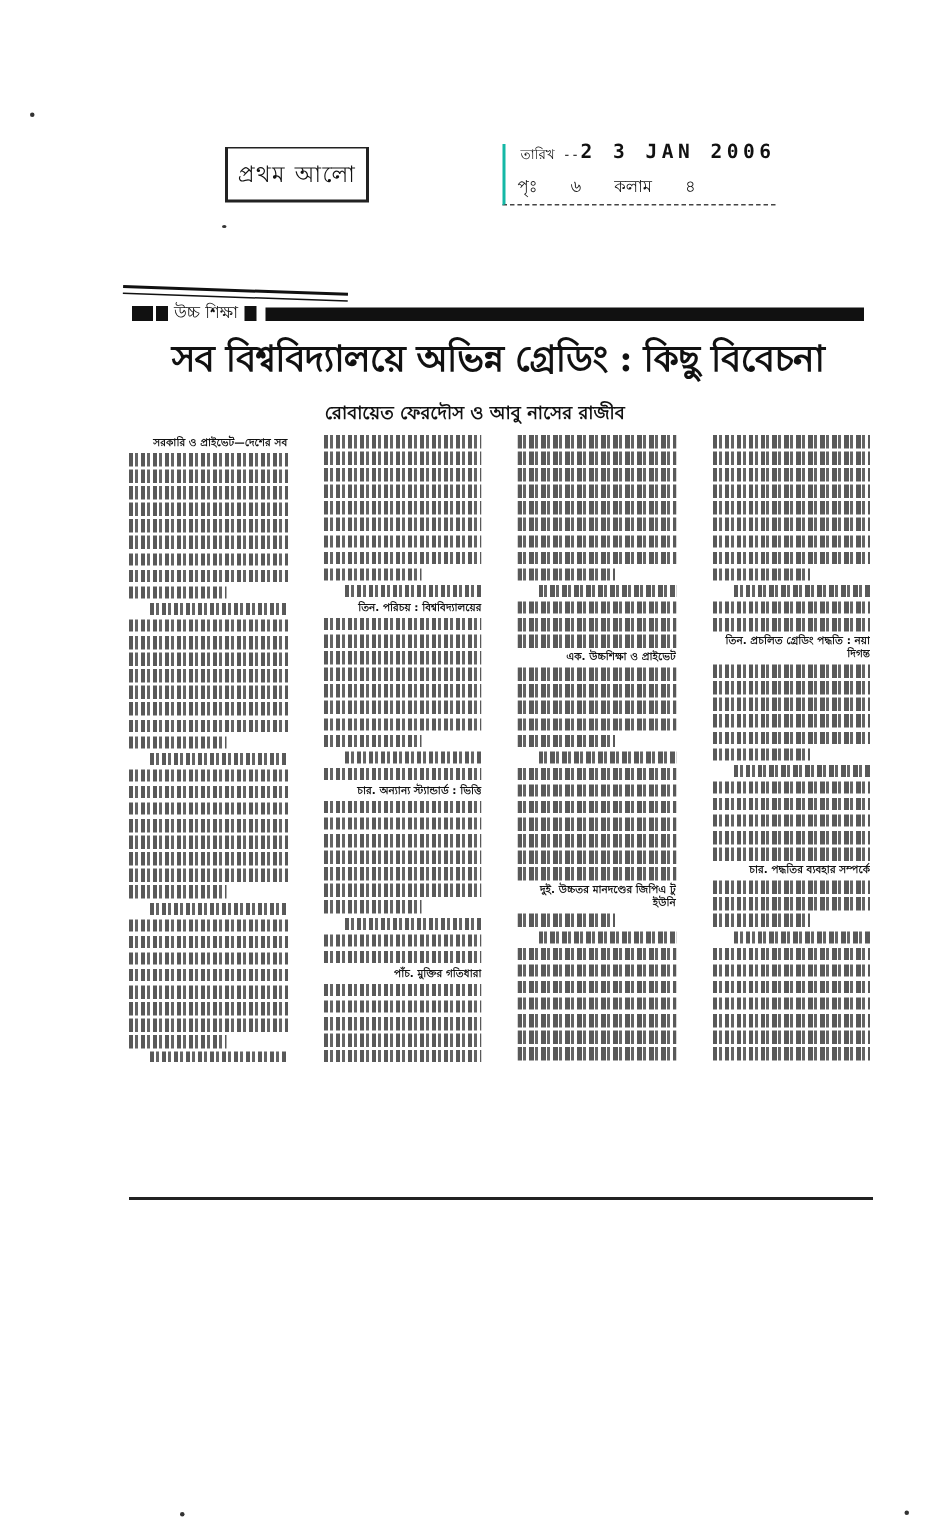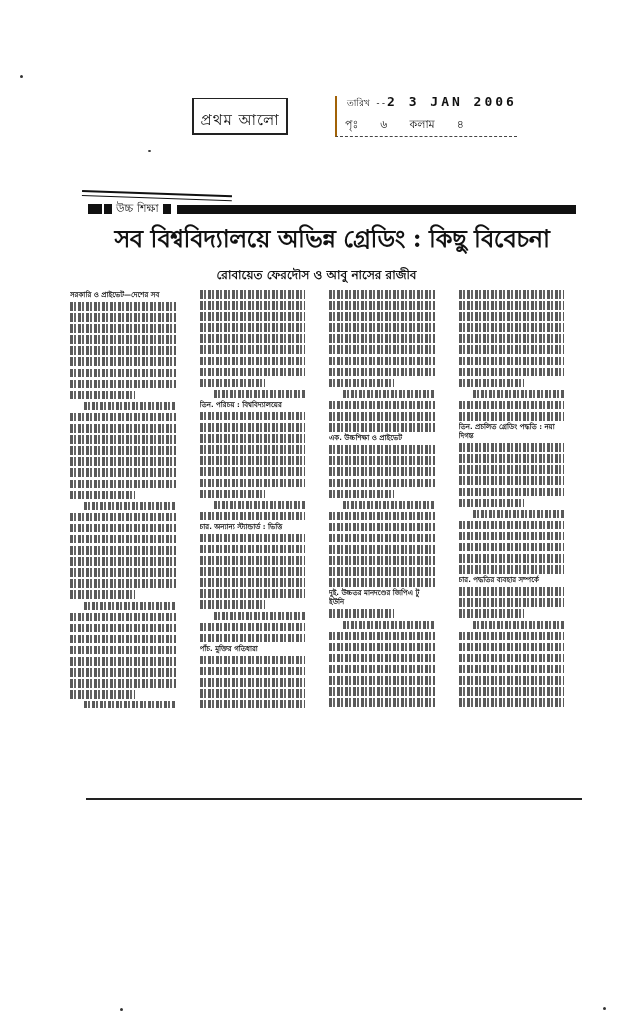--- a/index.html
+++ b/index.html
@@ -1,29 +1,29 @@
 <!DOCTYPE html>
 <html><head>
 <meta charset="utf-8">
 <style>
   html,body{margin:0;padding:0;background:#fff;}
   body{width:633px;height:1024px;position:relative;overflow:hidden;font-family:"DejaVu Sans",sans-serif;color:#111;}
-  .masthead{position:absolute;left:150px;top:98px;width:92px;height:34px;border:2px solid #222;border-top-width:1px;display:flex;align-items:flex-end;justify-content:center;font-size:15px;font-family:"DejaVu Serif",serif;letter-spacing:1px;margin-left:42px;}
-  .stamp{position:absolute;left:335px;top:96px;width:180px;height:40px;border-left:2px solid #a16207;border-bottom:1px dashed #444;font-family:"DejaVu Sans Mono",monospace;}
+  .masthead{position:absolute;left:150px;top:98px;width:92px;height:34px;border:2px solid #222;border-top-width:1px;display:flex;align-items:center;justify-content:center;font-size:15px;font-family:"DejaVu Serif",serif;letter-spacing:1px;}
+  .stamp{position:absolute;left:335px;top:96px;width:180px;height:40px;border-left:2px solid #14b8a6;border-bottom:1px dashed #444;font-family:"DejaVu Sans Mono",monospace;}
   .stamp-top{position:absolute;left:10px;top:0;font-size:9px;}
   .stamp-date{position:absolute;left:50px;top:-2px;font-size:13px;letter-spacing:3px;font-weight:bold;}
   .stamp-bottom{position:absolute;left:8px;top:20px;font-size:11px;display:flex;gap:22px;}
   .rule-top{position:absolute;left:82px;top:190px;width:150px;height:3px;border-top:2px solid #111;border-bottom:1px solid #111;transform:rotate(2deg);transform-origin:left;}
   .section-bar{position:absolute;left:88px;top:203px;width:488px;height:12px;display:flex;align-items:center;}
   .section-bar .blk{display:inline-block;background:#111;height:10px;}
   .section-label{font-size:11px;margin:0 4px;}
   .section-bar .line{flex:1;height:9px;background:#111;margin-left:6px;}
   .headline{position:absolute;left:82px;top:220px;width:500px;text-align:center;font-size:24px;font-weight:bold;font-family:"DejaVu Serif",serif;letter-spacing:-0.5px;white-space:nowrap;}
   .byline{position:absolute;left:0;width:633px;top:266px;text-align:center;font-size:12px;font-weight:bold;}
-  .columns{position:absolute;left:70px;top:290px;width:494px;height:418px;display:flex;gap:24px;}
+  .columns{position:absolute;left:86px;top:290px;width:494px;height:418px;display:flex;gap:24px;text-align:right;}
   .col{flex:1;overflow:hidden;}
   .col-line{height:8.5px;margin:0 0 2.6px 0;background:repeating-linear-gradient(90deg,#2a2a2a 0 3px,#fff 3px 4px,#3a3a3a 4px 6px,#fff 6px 8px);opacity:.78;}
   .col-line.short{width:62%;}
   .col-line.indent{margin-left:14px;}
   .col-head{font-size:7px;font-weight:bold;line-height:9px;margin:1px 0 2px 0;}
   .rule-bottom{position:absolute;left:86px;top:798px;width:496px;height:2px;background:#222;}
   .speck{position:absolute;background:#333;border-radius:50%;}
 </style>
 </head>
 <body>

